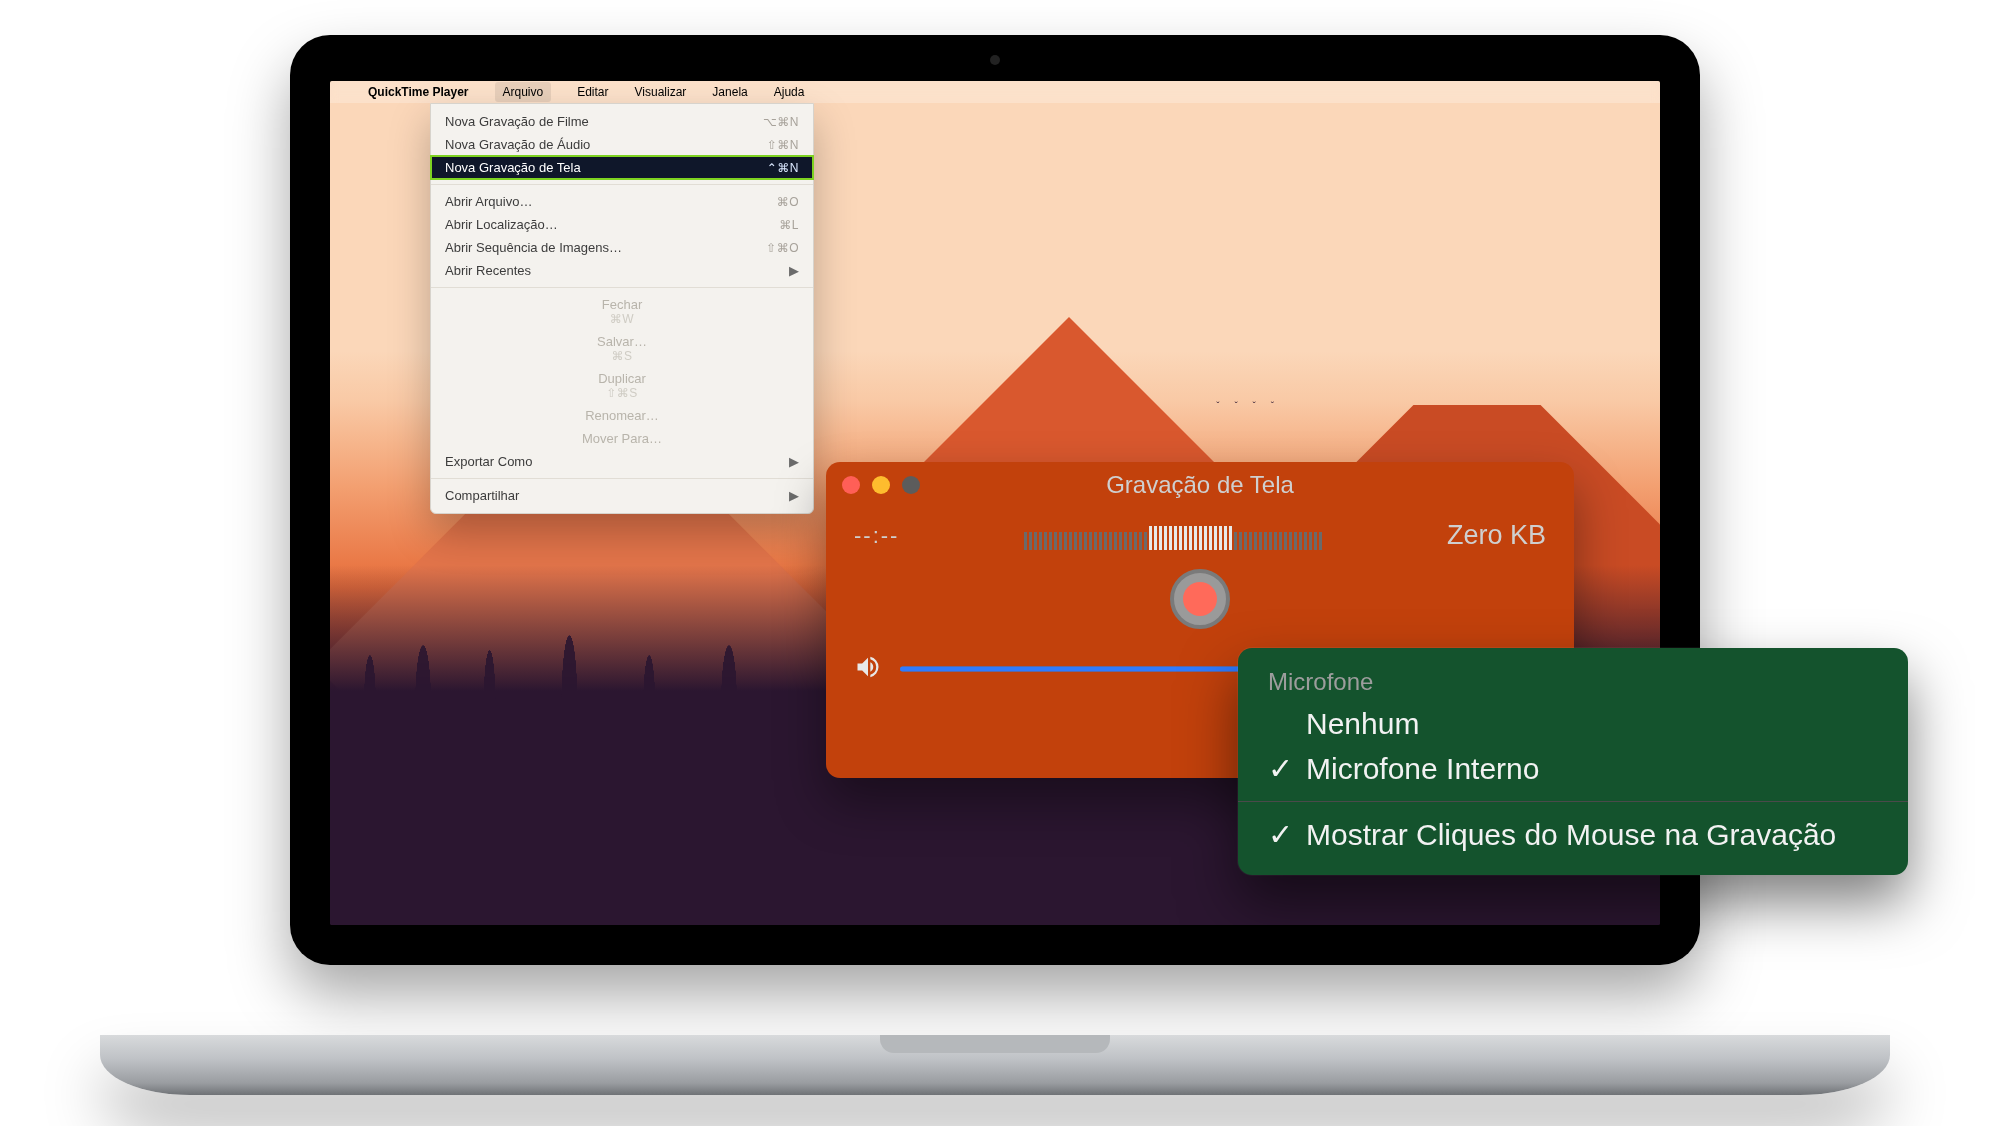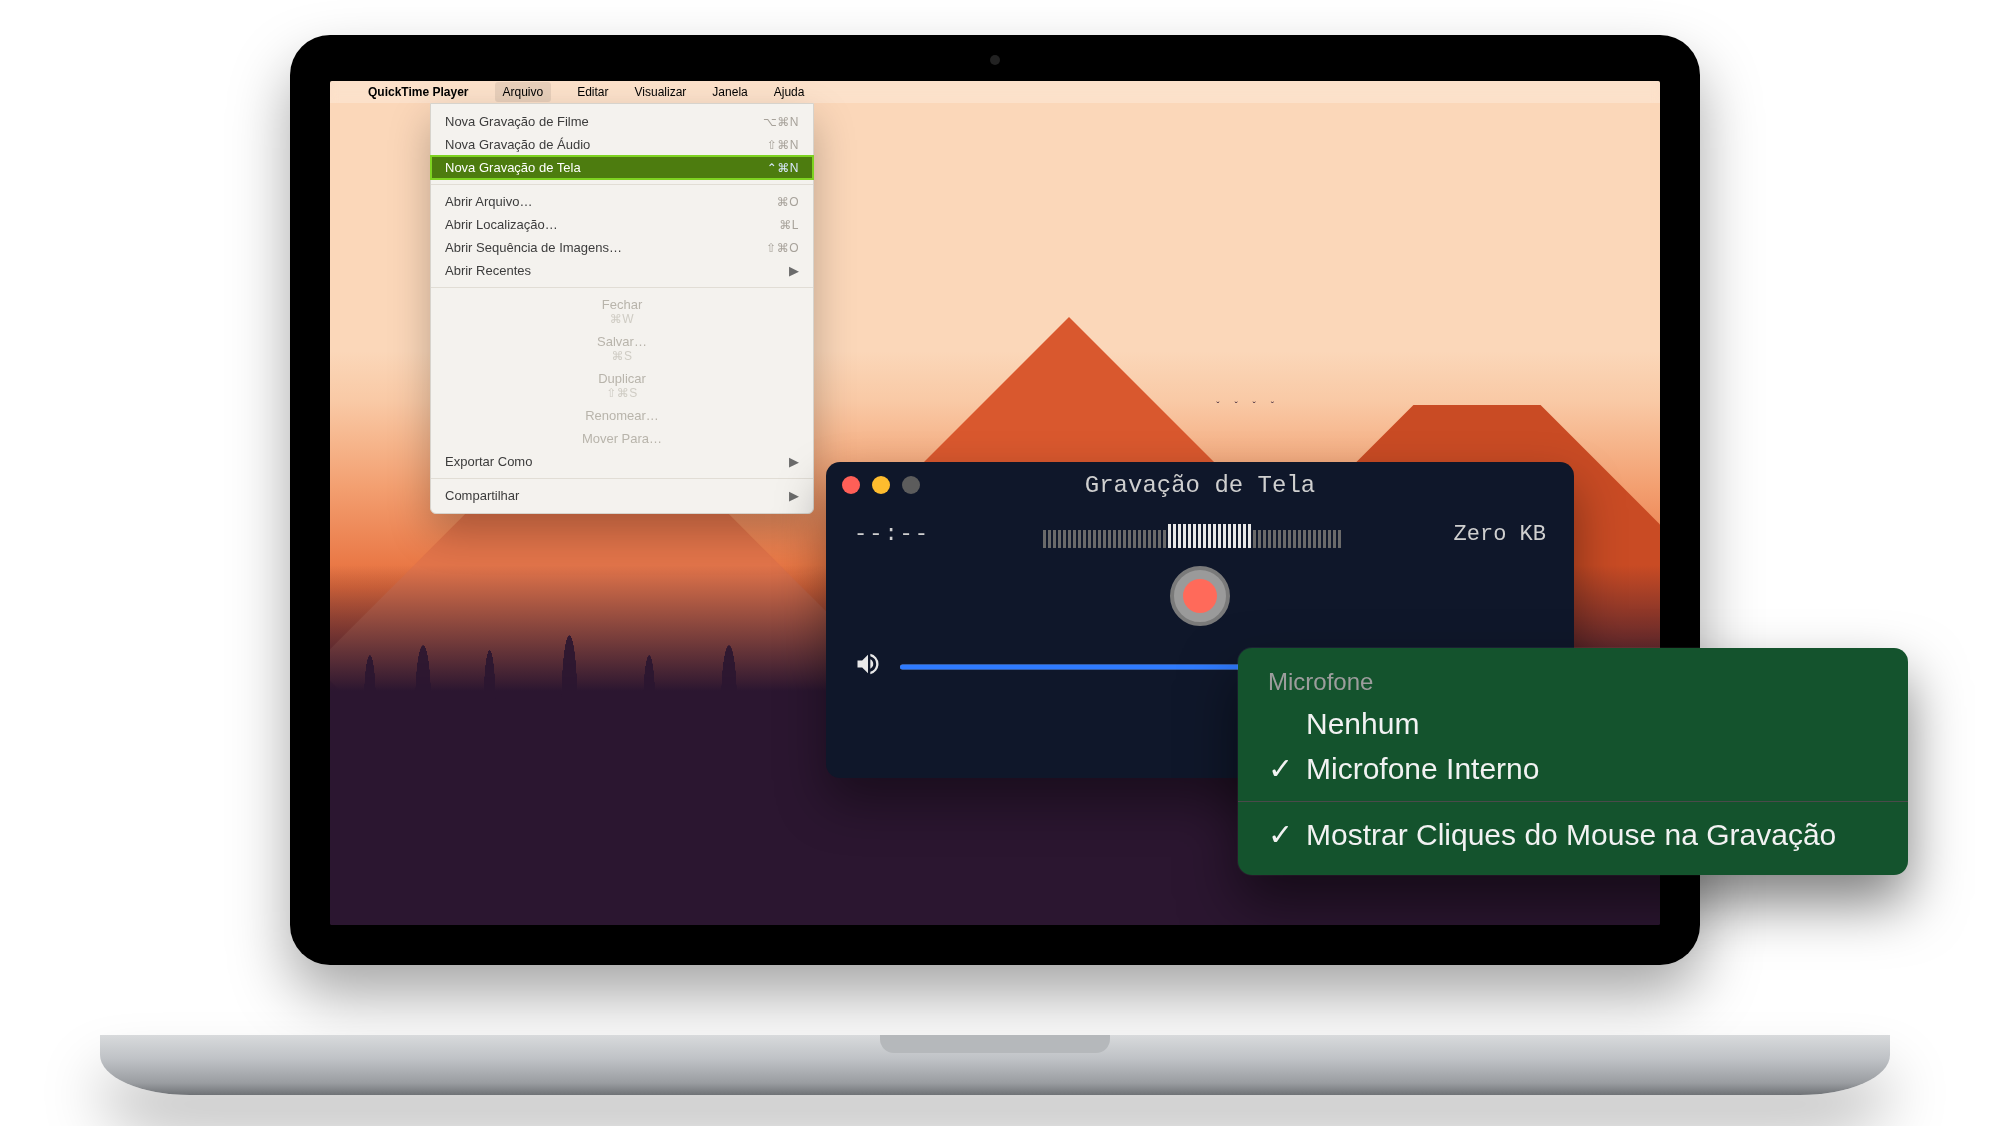--- a/index.html
+++ b/index.html
@@ -110,58 +110,57 @@
   }
   .dropdown .row {
     display:flex; justify-content:space-between; align-items:center;
     padding: 4px 14px; color:#3c3c3c;
   }
   .dropdown .row.disabled { color:#b8b4ab;flex-direction:column; }
   .dropdown .row .sc { color:#a7a29a; font-size:12px; letter-spacing:0.5px;}
   .dropdown .row.disabled .sc { color:#cfccc4; }
   .dropdown hr { border:none; border-top:1px solid #e1ddd5; margin:5px 0;}
   .dropdown .row.highlighted {
-    background:#4d7c0f; color:#fff; outline:2px solid #7ed321; outline-offset:-1px;
+    background:#0f172a; color:#fff; outline:2px solid #7ed321; outline-offset:-1px;
   }
   .dropdown .row.highlighted .sc { color:#dbe8ff; }
   .dropdown .row .arrow { color:#6b6b6b; }
   
   .laptop-base {
     position:absolute; left:-190px; right:-190px; bottom:-60px; height:60px;
     background: linear-gradient(to bottom, #d8dadc 0%, #bfc2c6 40%, #9a9da1 80%, #6f7276 100%);
     border-radius: 0 0 90px 90px / 0 0 40px 40px;
     box-shadow: 0 40px 60px rgba(0,0,0,0.25);
   }
   .laptop-notch {
     position:absolute; top:0; left:50%; transform:translateX(-50%);
     width:230px; height:18px; background:#b5b8bb;
     border-radius: 0 0 14px 14px;
   }
   
   .rec-panel {
     position:absolute; left:826px; top:462px; width:748px; height:316px;
-    background:#0f172a; border-radius:14px;
+    background:#c2410c; border-radius:14px;
     box-shadow: 0 24px 50px rgba(0,0,0,0.4);
     color:#d9d9d9;
-    font-family:Liberation Mono, monospace;
   }
   .rec-titlebar {
     height:46px; display:flex; align-items:center;
     padding: 0 16px; position:relative;
   }
   .traffic { display:flex; gap:12px; }
   .traffic span { width:18px; height:18px; border-radius:50%; display:inline-block;}
   .tl-close{ background:#ff5f57;} .tl-min{ background:#febc2e;} .tl-max{ background:#5c5c5c;}
   .rec-title { position:absolute; left:0; right:0; text-align:center; font-size:24px; color:#cfcfcf; font-weight:400;}
   .rec-row { display:flex; align-items:center; justify-content:space-between; padding: 12px 28px 0 28px;}
   .rec-time { font-size:22px; color:#cfcfcf; letter-spacing:2px;}
   .vu { display:flex; gap:2px; align-items:flex-end; height:28px;}
   .vu span { width:3px; background:#6a6a6a; height:18px;}
   .vu span.lit { background:#e8e8e8; height:24px;}
-  .rec-size { font-size:22px; color:#cfcfcf;}
+  .rec-size { font-size:27px; color:#cfcfcf;}
   .rec-button-wrap { text-align:center; padding-top:18px;}
   .rec-button {
     width:60px; height:60px; border-radius:50%; background:#9a9a9a;
     display:inline-flex; align-items:center; justify-content:center;
     border:4px solid #7a7a7a;
   }
   .rec-dot { width:34px; height:34px; border-radius:50%; background:#ff6a5a;}
   .vol-row { display:flex; align-items:center; gap:18px; padding:24px 28px 0 28px;}
   .speaker-icon svg { width:28px; height:28px; fill:#e8e8e8;}
   .slider { flex:1; position:relative; height:20px; }

